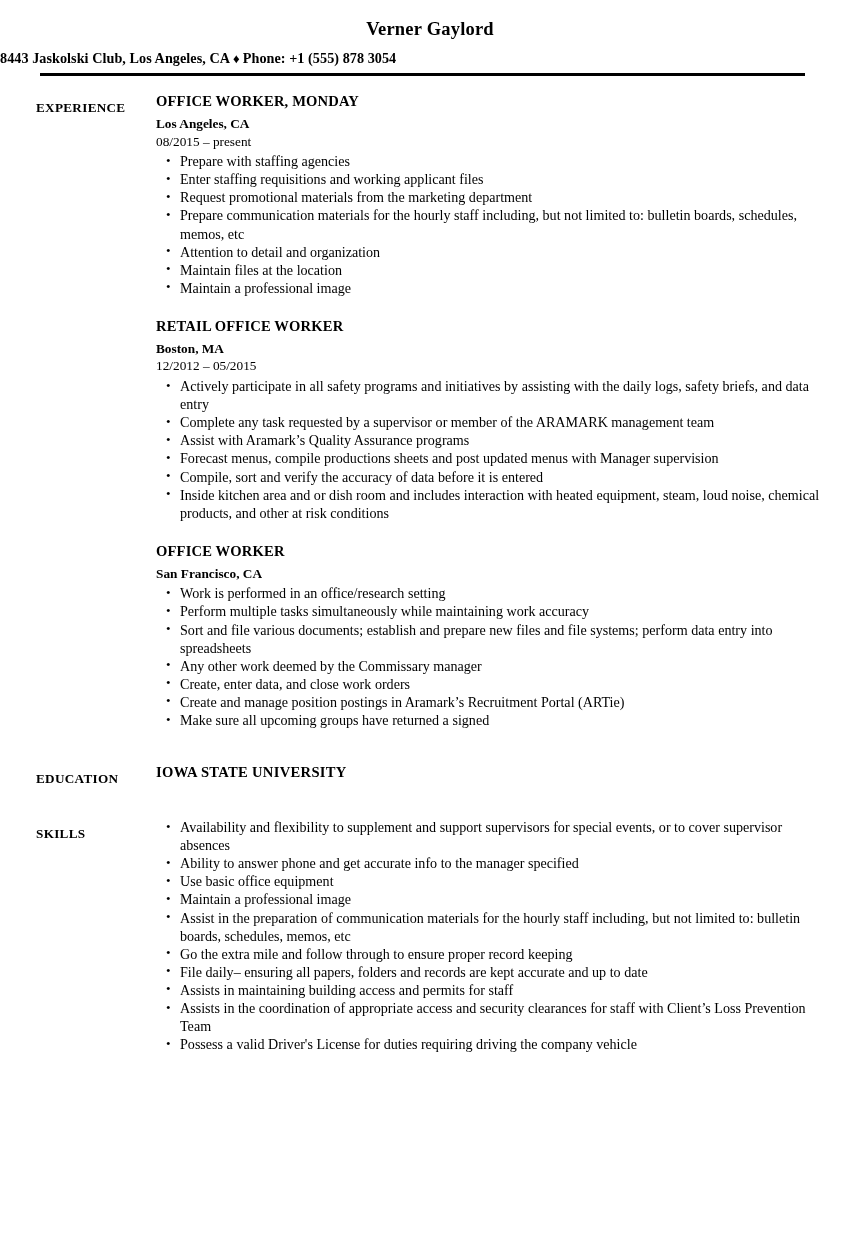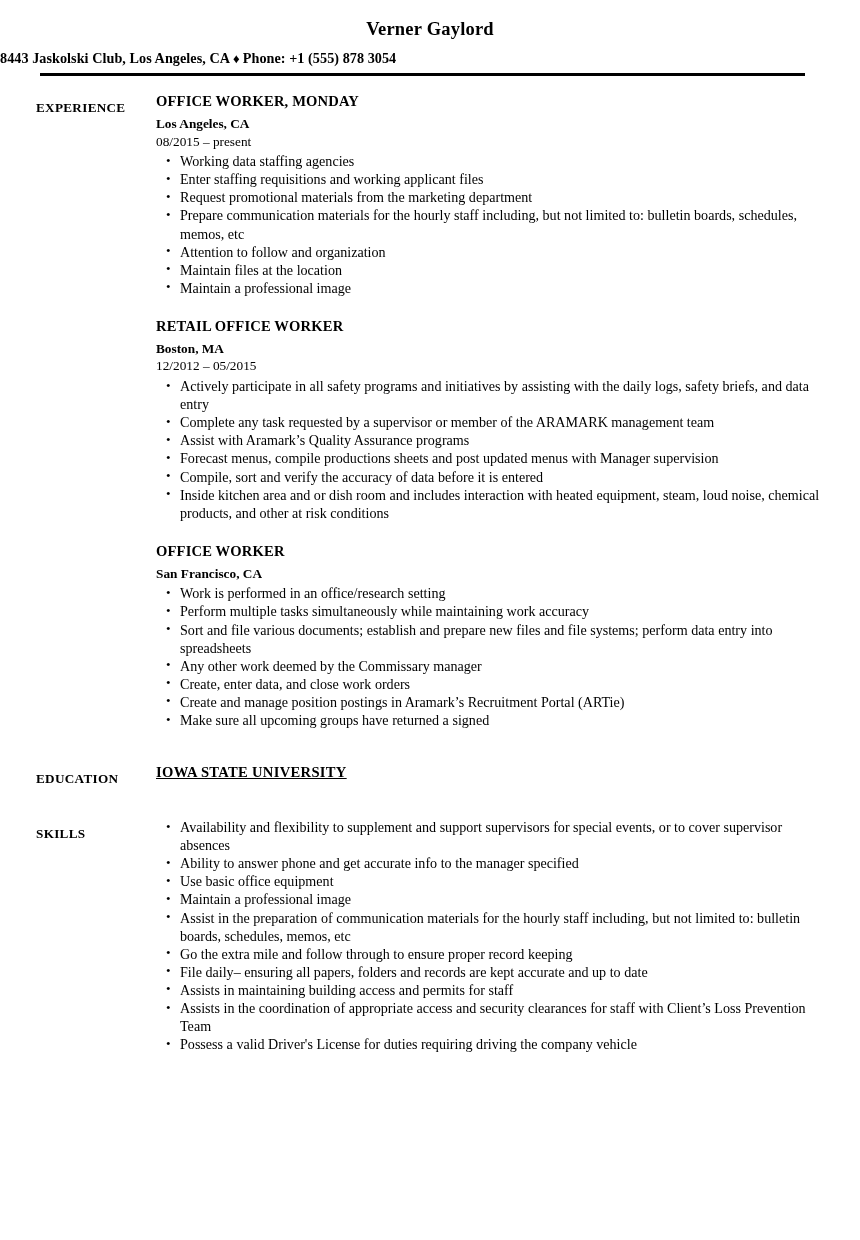--- a/index.html
+++ b/index.html
@@ -115,21 +115,20 @@
 
   #experience-section { margin-top: 16px; }
   #education-section { margin-top: 34px; }
   #skills-section { margin-top: 36px; }
 
   .edu-school {
     font-size: 14.6px;
     font-weight: bold;
     letter-spacing: 0.3px;
     line-height: 1.3;
-    text-decoration: underline;
   }
 </style>
 </head>
 <body>
 
 <div class="page">
 
   <div class="header">
     <div class="name">Verner Gaylord</div>
     <div class="contact">
@@ -139,25 +138,25 @@
   </div>
 
   <div class="section" id="experience-section">
     <div class="sec-label">EXPERIENCE</div>
     <div id="experience-list">
         <div class="exp-block">
           <div class="job-title">OFFICE WORKER, MONDAY</div>
           <div class="job-loc">Los Angeles, CA</div>
           <div class="job-dates">08/2015 – present</div>
           <ul class="bullets">
-            <li>Working data staffing agencies</li>
+            <li>Prepare with staffing agencies</li>
             <li>Enter staffing requisitions and working applicant files</li>
             <li>Request promotional materials from the marketing department</li>
             <li>Prepare communication materials for the hourly staff including, but not limited to: bulletin boards, schedules, memos, etc</li>
-            <li>Attention to follow and organization</li>
+            <li>Attention to detail and organization</li>
             <li>Maintain files at the location</li>
             <li>Maintain a professional image</li>
           </ul>
         </div>
         <div class="exp-block">
           <div class="job-title">RETAIL OFFICE WORKER</div>
           <div class="job-loc">Boston, MA</div>
           <div class="job-dates">12/2012 – 05/2015</div>
           <ul class="bullets">
             <li>Actively participate in all safety programs and initiatives by assisting with the daily logs, safety briefs, and data entry</li>

